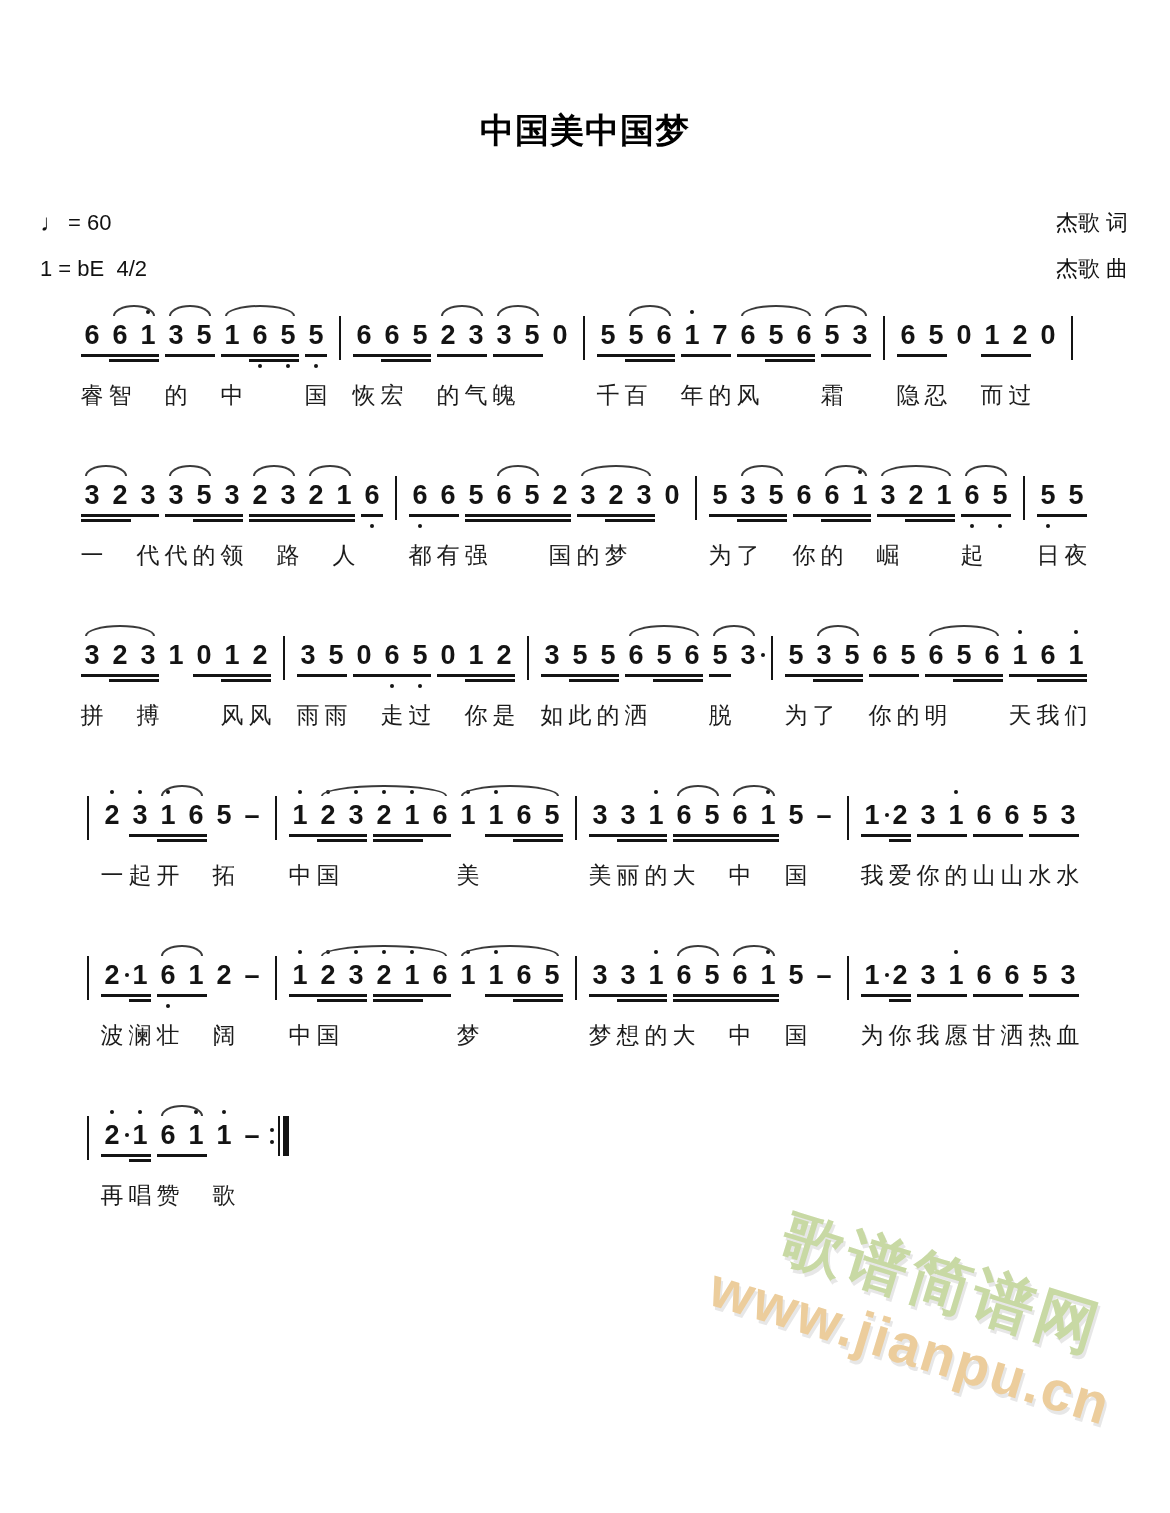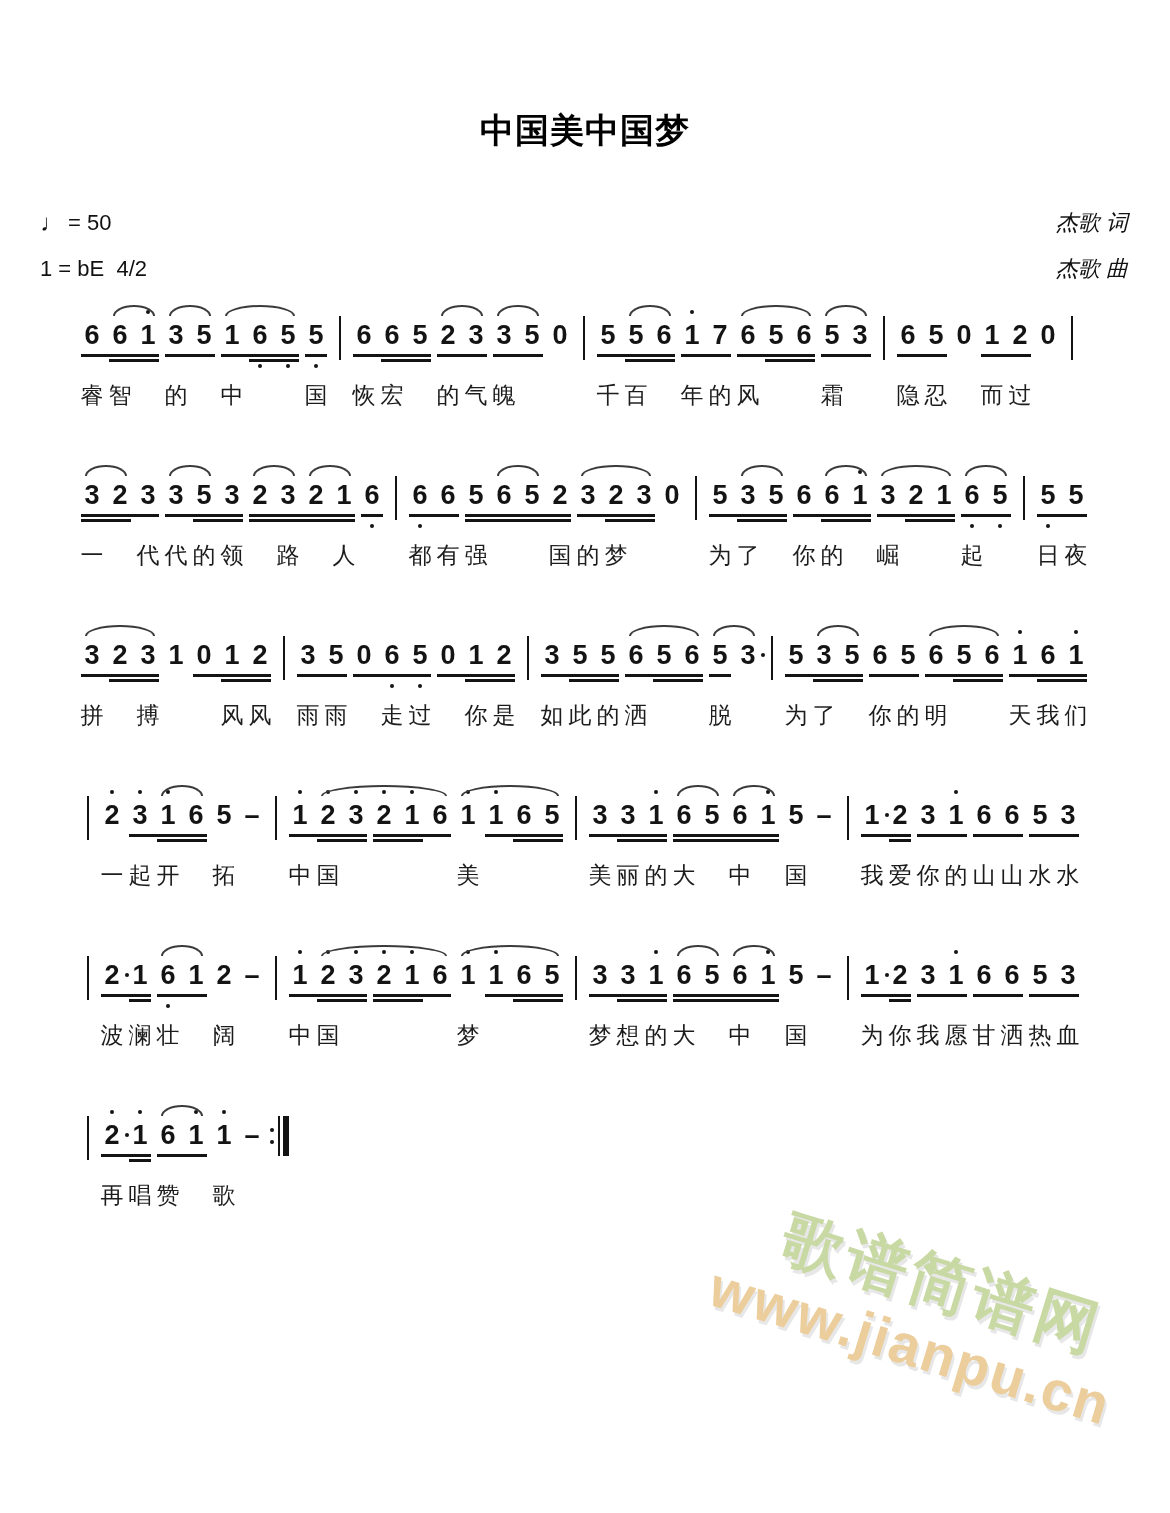--- a/index.html
+++ b/index.html
@@ -6,21 +6,21 @@
   html,body { width:1170px; height:1513px; background:#ffffff; overflow:hidden;
     font-family:"Liberation Sans", sans-serif; }
   .page { position:relative; width:1170px; height:1513px; background:#fff; }
 
   .title { text-align:center; padding-top:108px; font-size:34px; font-weight:bold;
     color:#000; letter-spacing:1px; }
 
   .meta { display:flex; justify-content:space-between; margin:46px 42px 0 40px; }
   .meta-left .row, .meta-right .row { font-size:22px; color:#111; height:46px;
     display:flex; align-items:center; white-space:pre; }
-  .meta-right { text-align:right;font-style:italic; }
+  .meta-right { text-align:right; }
   .meta-right .row { justify-content:flex-end; }
   .note-glyph { font-size:24px; margin-right:4px; }
 
   .score { margin:26px 0 0 78px; }
   .score-line { display:flex; flex-wrap:nowrap; align-items:flex-start; margin-bottom:63px; height:97px; }
 
   .measure { position:relative; height:97px; flex:none; }
   .note { position:absolute; top:0; width:28px; height:34px; text-align:center;
     font-size:27px; line-height:34px; font-weight:bold; color:#141414; }
   .dot-above { position:absolute; top:-8px; left:50%; transform:translateX(-50%);
@@ -53,21 +53,21 @@
 </style>
 </head>
 <body>
 
 <div class="page">
 
   <h1 class="title">中国美中国梦</h1>
 
   <div class="meta">
     <div class="meta-left">
-      <div class="row"><span class="note-glyph">♩</span><span>= 50</span></div>
+      <div class="row"><span class="note-glyph">♩</span><span>= 60</span></div>
       <div class="row">1 = bE  4/2</div>
     </div>
     <div class="meta-right">
       <div class="row">杰歌 词</div>
       <div class="row">杰歌 曲</div>
     </div>
   </div>
 
   <div id="score" class="score">
       <div class="score-line">

